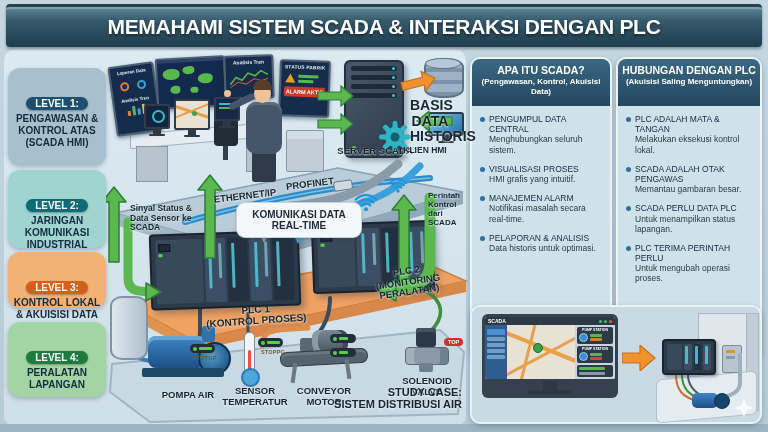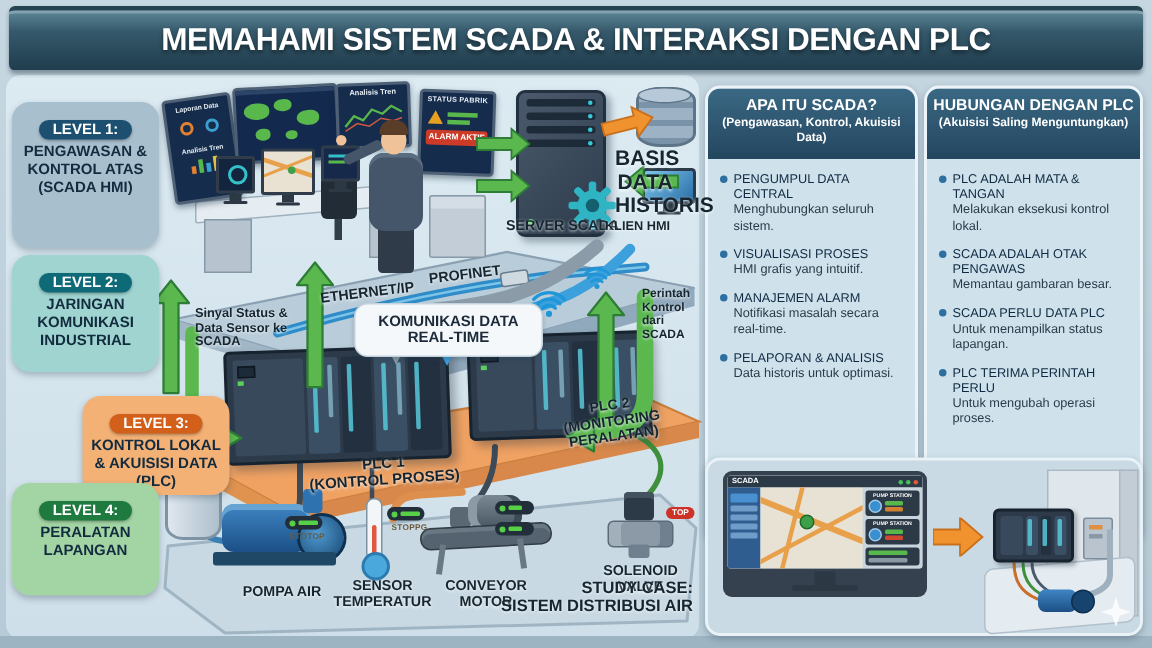--- a/index.html
+++ b/index.html
@@ -9,21 +9,21 @@
   
   .title-bar{left:6px;top:4px;width:756px;height:40px;border-radius:4px;
     background:linear-gradient(180deg,#5d8798 0%,#35596b 35%,#1f3d4d 100%);
     border-top:3px solid #24424f;box-shadow:inset 0 2px 0 rgba(255,255,255,.25),0 2px 3px rgba(20,40,55,.4);
     display:flex;align-items:center;justify-content:center;z-index:8;}
   .title-bar span{color:#fff;font-weight:bold;font-size:21px;letter-spacing:-.3px;text-shadow:0 2px 3px rgba(0,0,0,.45);}
   
   .diagram-bg{left:4px;top:50px;width:462px;height:376px;border-radius:10px;background:linear-gradient(#dcebf2,#cfdfe9);z-index:0;}
   .bottom-strip{left:0;top:424px;width:768px;height:8px;background:#9db4c2;z-index:0;}
   
-  .band{width:98px;border-radius:12px;text-align:center;padding-top:8px;box-sizing:border-box;z-index:7;box-shadow:0 2px 4px rgba(40,60,80,.3);}
+  .band{width:98px;border-radius:12px;text-align:center;padding-top:25px;box-sizing:border-box;z-index:7;box-shadow:0 2px 4px rgba(40,60,80,.3);}
   .band .badge{display:inline-block;padding:1px 9px;border-radius:9px;color:#fff;font-weight:bold;font-size:10px;margin-bottom:3px;box-shadow:0 1px 2px rgba(0,0,0,.3);}
   .band .bt{font-weight:bold;font-size:10px;color:#132b3e;line-height:1.18;padding:0 3px;}
   
   .lbl{position:absolute;font-weight:bold;color:#16252f;text-align:center;line-height:1.12;text-shadow:0 1px 2px rgba(245,250,252,.85);z-index:6;}
   
   .scr{position:absolute;background:#152c4c;border:2px solid #4e6075;border-radius:3px;box-shadow:0 2px 4px rgba(20,40,60,.45);overflow:hidden;z-index:2;}
   .tiny{color:#e8eef5;font-weight:bold;text-align:center;}
   .donut{display:inline-block;width:9px;height:9px;border-radius:50%;box-sizing:border-box;}
   .blob{position:absolute;background:#58b84c;border-radius:50% 40% 45% 50%;}
   .miniband{height:3px;background:#2c4468;}
@@ -396,21 +396,21 @@
   </div>
 
   <div class="abs band" style="left:8px;top:68px;height:97px;background:#a8bfce;">
     <span class="badge" style="background:#1d5070;">LEVEL 1:</span>
     <div class="bt">PENGAWASAN &amp; KONTROL ATAS (SCADA HMI)</div>
   </div>
   <div class="abs band" style="left:8px;top:170px;height:78px;background:#9fd4d0;">
     <span class="badge" style="background:#0e6a77;">LEVEL 2:</span>
     <div class="bt">JARINGAN KOMUNIKASI INDUSTRIAL</div>
   </div>
-  <div class="abs band" style="left:8px;top:264px;height:66px;background:#f3b176;margin-left:47px;">
+  <div class="abs band" style="left:8px;top:252px;height:56px;background:#f3b176;">
     <span class="badge" style="background:#d2601b;">LEVEL 3:</span>
     <div class="bt">KONTROL LOKAL &amp; AKUISISI DATA (PLC)</div>
   </div>
   <div class="abs band" style="left:8px;top:322px;height:75px;background:#a2d4a4;">
     <span class="badge" style="background:#1e7a3f;">LEVEL 4:</span>
     <div class="bt">PERALATAN LAPANGAN</div>
   </div>
 
   <div class="abs title-bar">
     <span>MEMAHAMI SISTEM SCADA &amp; INTERAKSI DENGAN PLC</span>

